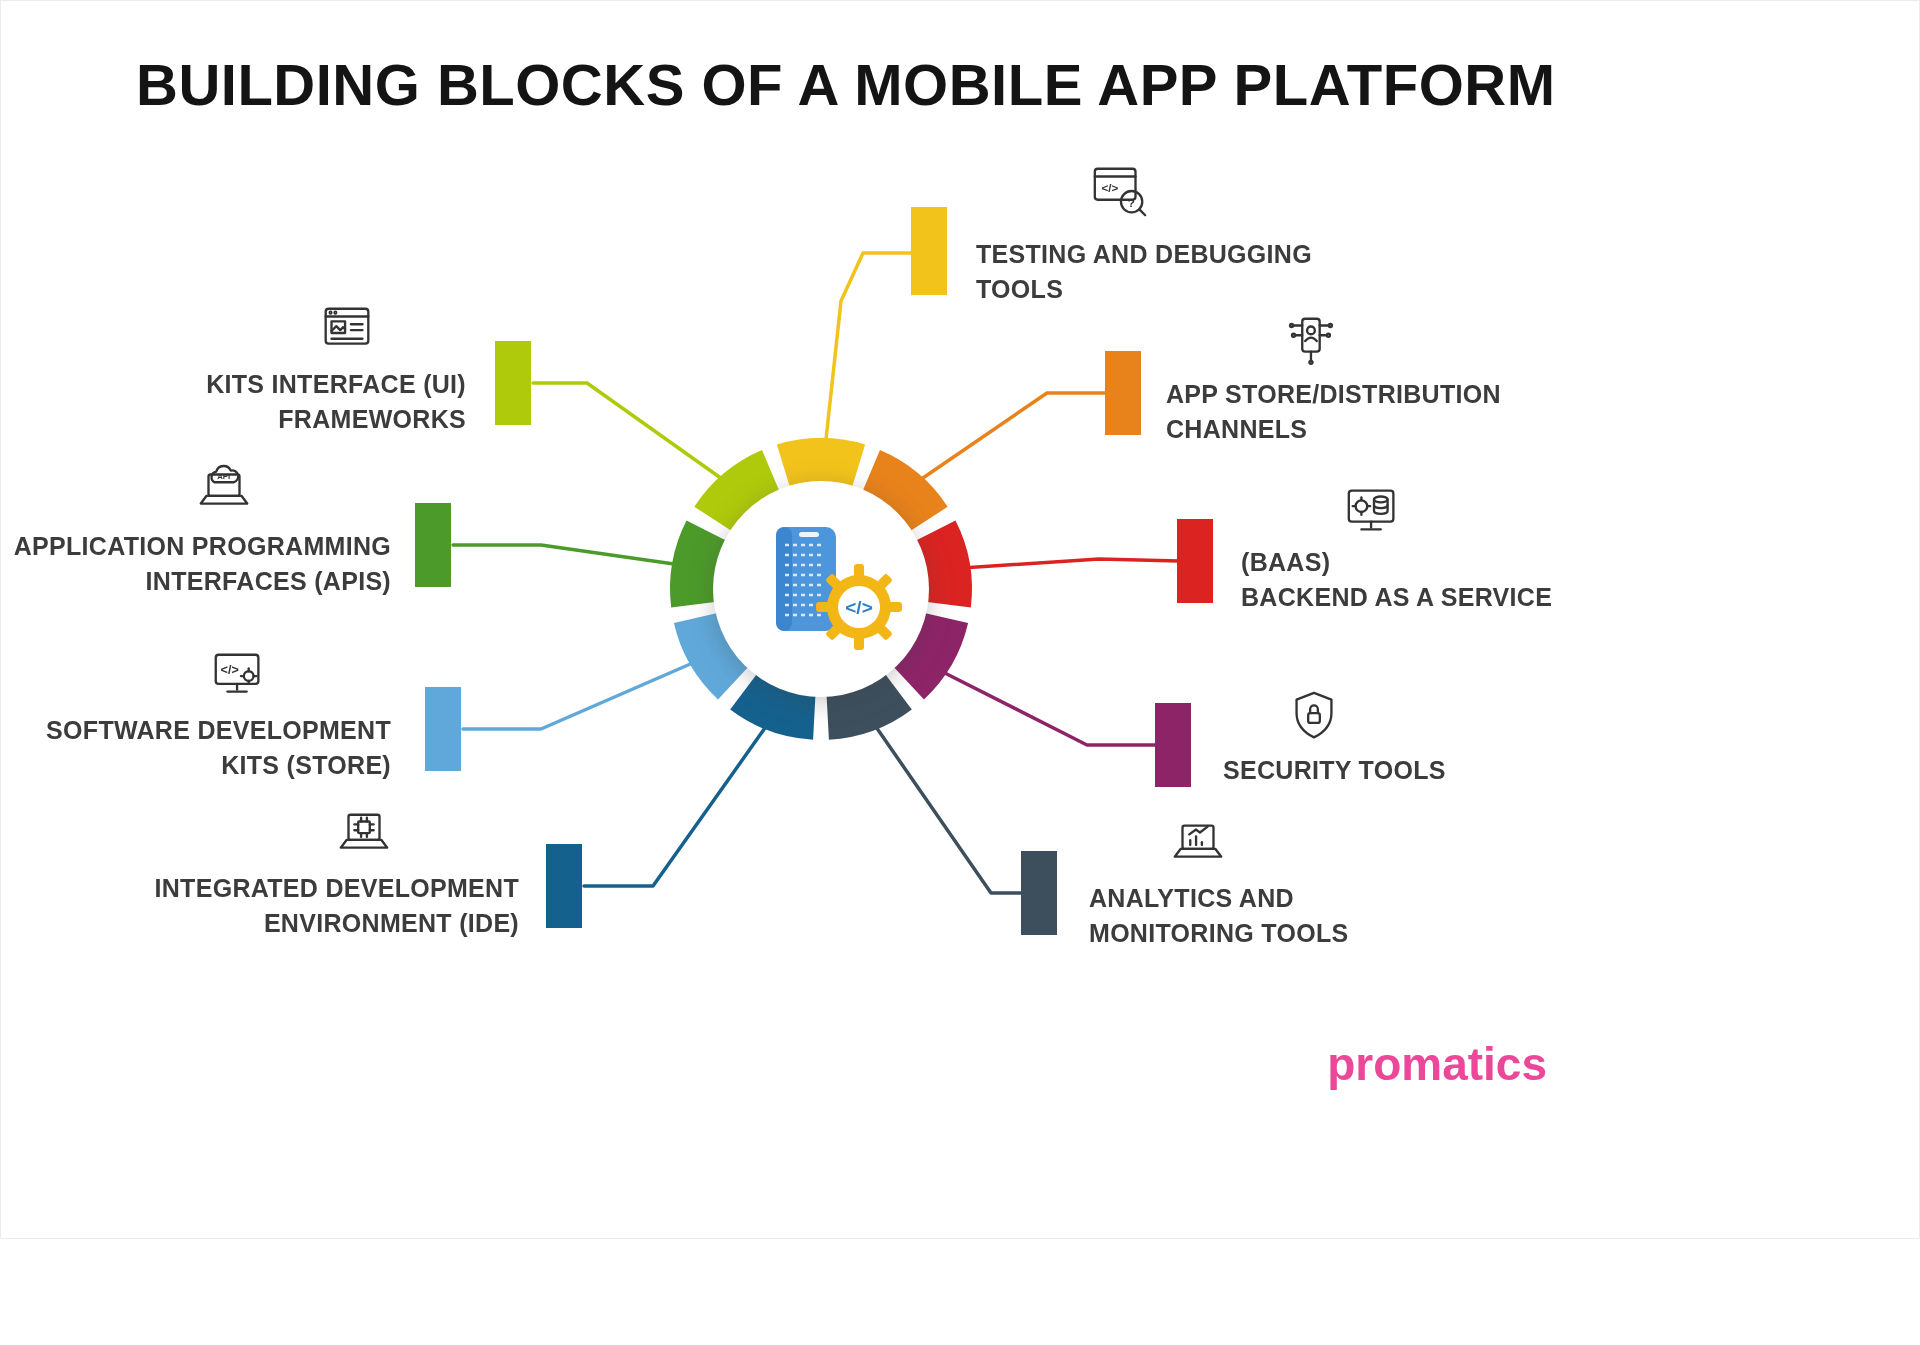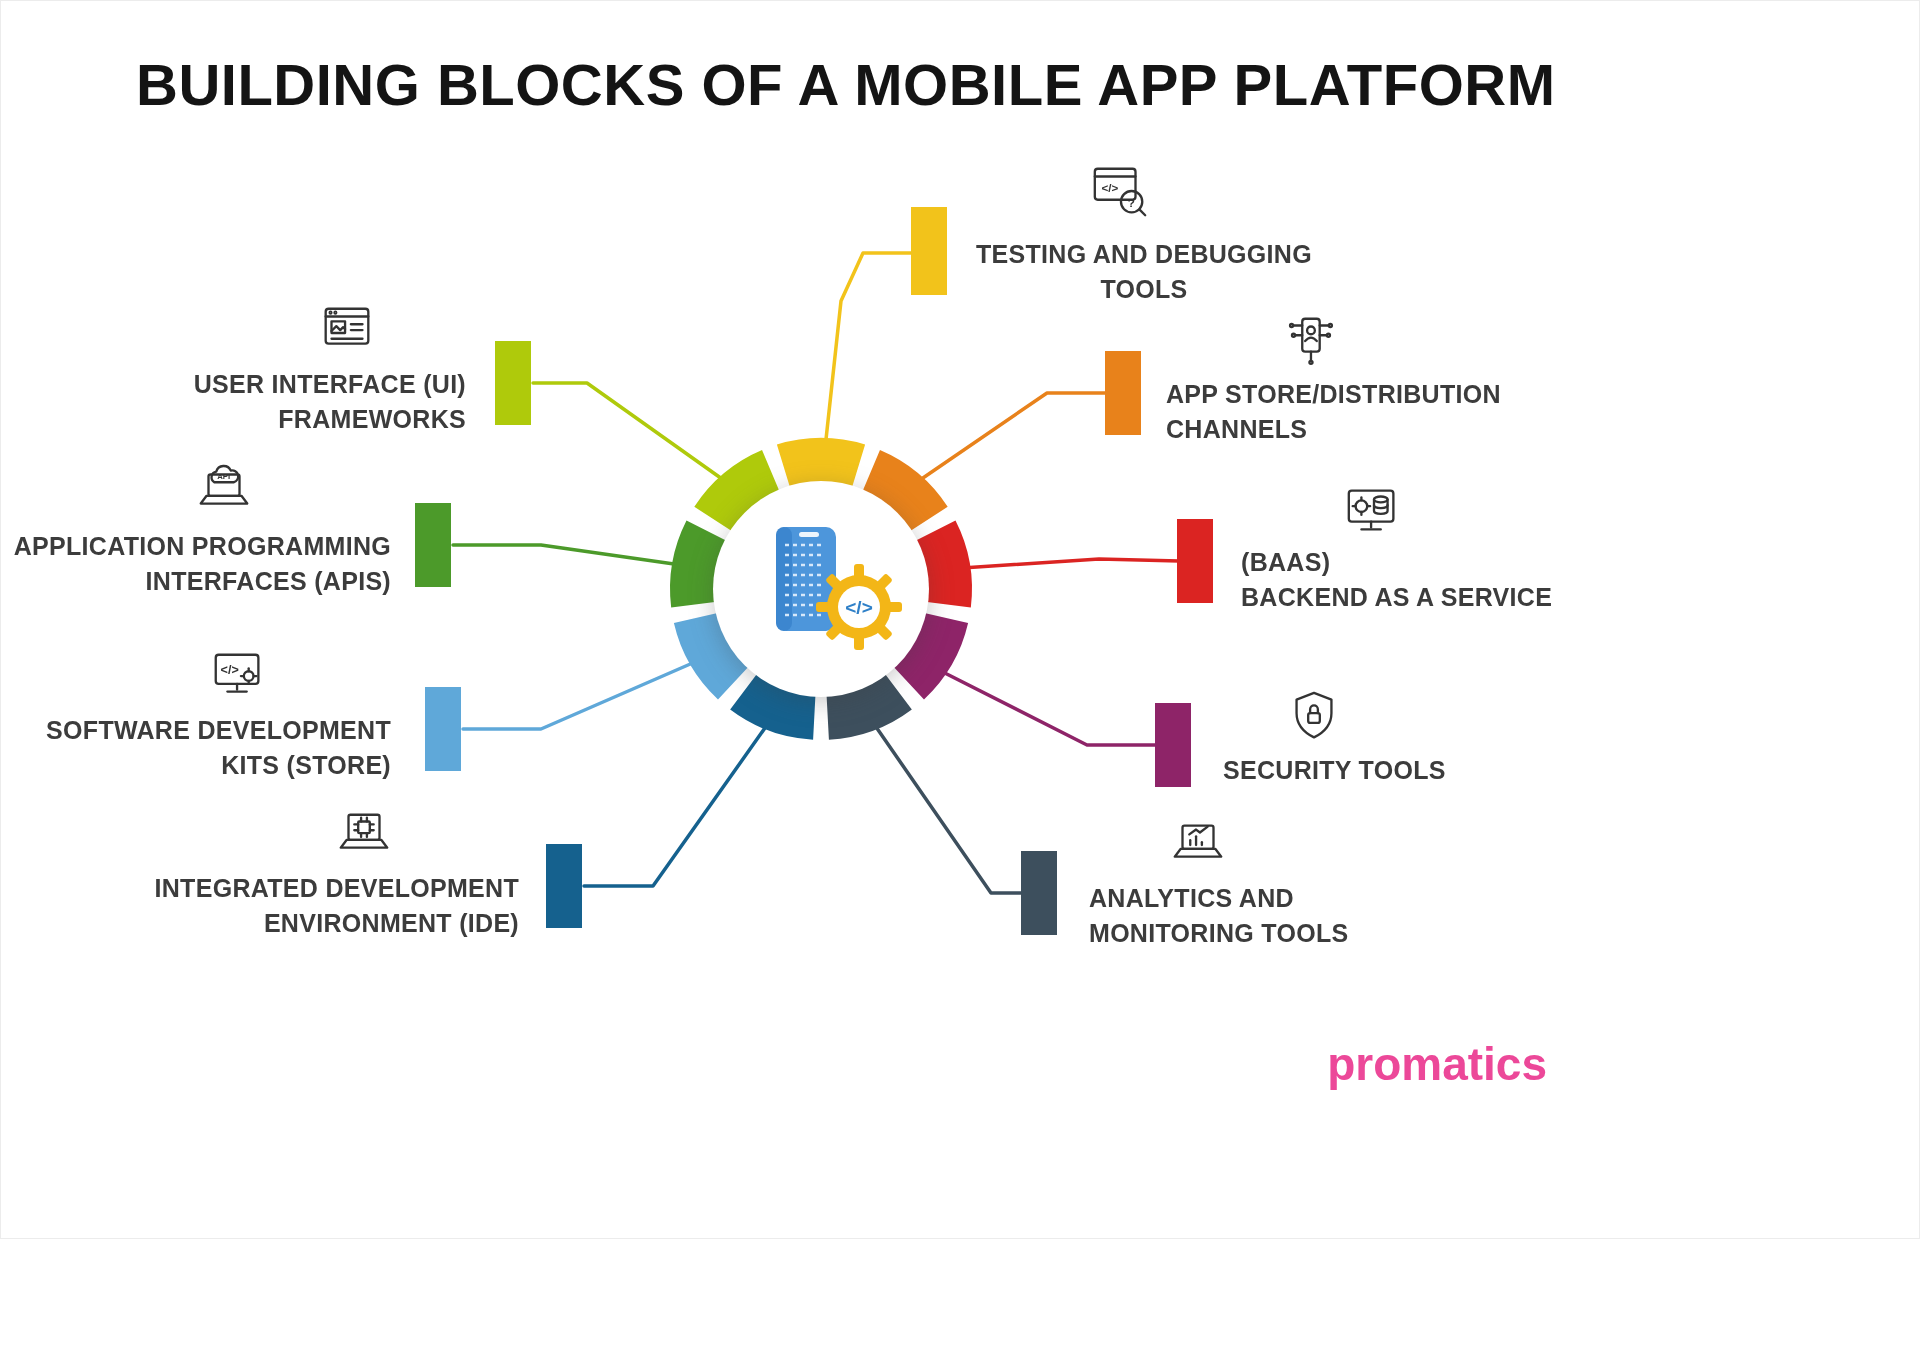--- a/index.html
+++ b/index.html
@@ -114,21 +114,21 @@
   <div class="node-icon" style="left:1088px; top:160px;">
     <svg viewBox="0 0 64 64">
       <rect class="ic" x="6" y="8" width="42" height="32" rx="3"></rect>
       <line class="ic" x1="6" y1="16" x2="48" y2="16"></line>
       <text class="ic-txt" x="13" y="32" font-size="12">&lt;/&gt;</text>
       <circle class="ic" cx="44" cy="42" r="11" fill="#fff"></circle>
       <line class="ic" x1="52" y1="50" x2="58" y2="56"></line>
       <text class="ic-txt" x="40" y="47" font-size="12">?</text>
     </svg>
   </div>
-  <div class="label" style="left:975px; top:236px;text-align:center;">
+  <div class="label" style="left:975px; top:236px;">
     <div>TESTING AND DEBUGGING</div>
     <div>TOOLS</div>
   </div>
 
   <div class="node-icon" style="left:1278px; top:310px;">
     <svg viewBox="0 0 64 64">
       <rect class="ic" x="24" y="8" width="18" height="34" rx="3"></rect>
       <circle class="ic" cx="33" cy="20" r="4"></circle>
       <path class="ic" d="M27 31 q6 -7 12 0"></path>
       <line class="ic" x1="24" y1="15" x2="15" y2="15"></line>
@@ -253,19 +253,19 @@
       <circle class="ic" cx="15" cy="12" r="0.9"></circle>
         <circle class="ic" cx="20" cy="12" r="0.9"></circle>
       <rect class="ic" x="16" y="21" width="14" height="12"></rect>
       <path class="ic" d="M16 31 l5 -5 l4 4 l3 -3 l2 2"></path>
       <line class="ic" x1="36" y1="24" x2="48" y2="24"></line>
       <line class="ic" x1="36" y1="30" x2="48" y2="30"></line>
       <line class="ic" x1="16" y1="39" x2="48" y2="39"></line>
     </svg>
   </div>
   <div class="label l-left" style="right:1453px; top:366px;">
-    <div>USER INTERFACE (UI)</div>
+    <div>KITS INTERFACE (UI)</div>
     <div>FRAMEWORKS</div>
   </div>
 
   <div class="brand">promatics</div>
 
 </div>
 
 </body></html>

